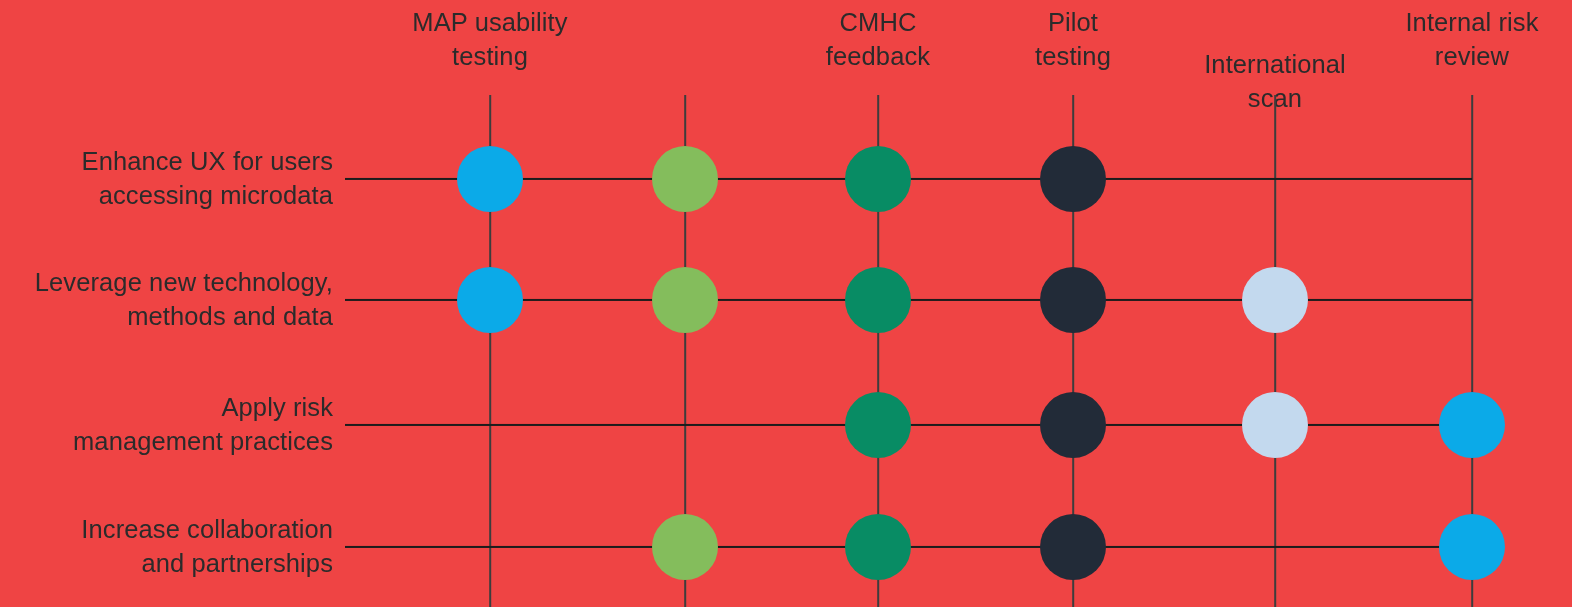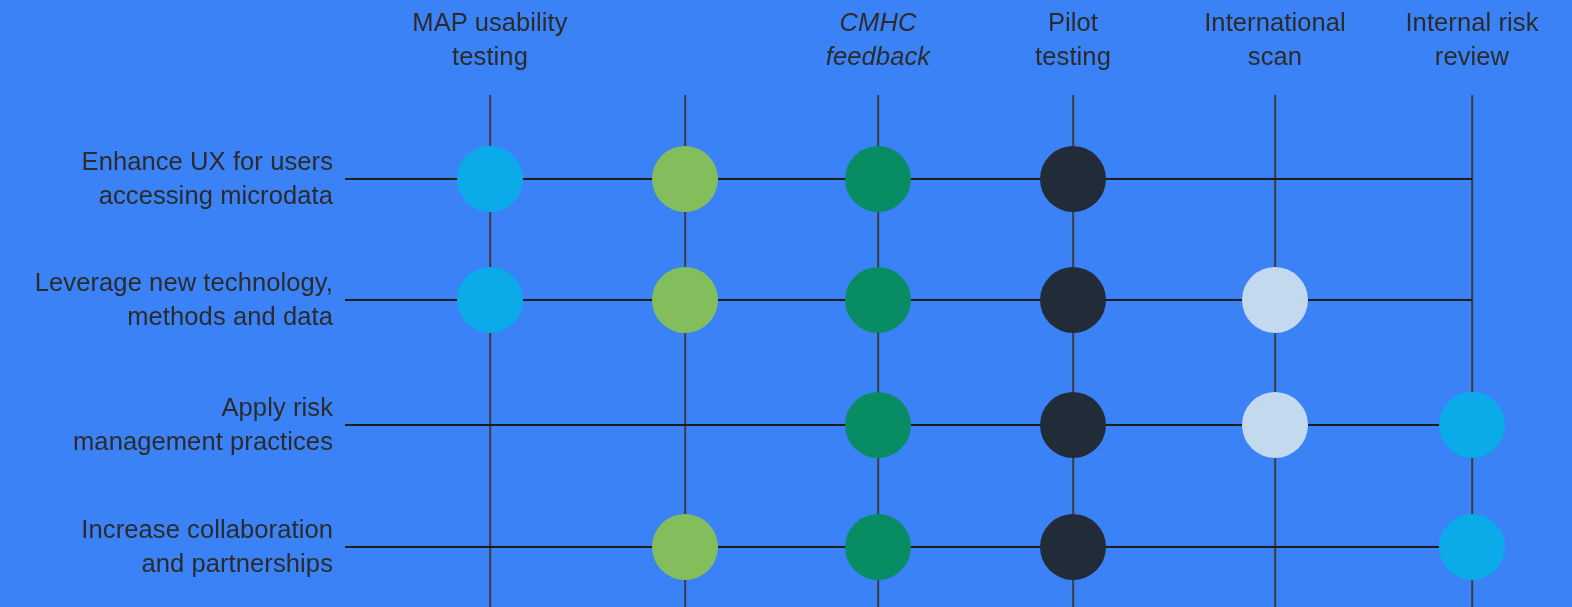--- a/index.html
+++ b/index.html
@@ -8,21 +8,21 @@
     background: #ffffff;
   }
   body {
     font-family: "Liberation Sans", sans-serif;
     -webkit-font-smoothing: antialiased;
   }
   #stage {
     position: relative;
     width: 1572px;
     height: 607px;
-    background: #3b82f6;
+    background: #ef4444;
     overflow: hidden;
   }
 
   
   .col-header {
     position: absolute;
     text-align: center;
     color: #2b2b2b;
     font-size: 25.5px;
     line-height: 1.32;
@@ -70,25 +70,25 @@
     transform: translate(-50%, -50%);
   }
 </style>
 </head>
 <body>
 
 <div id="stage">
 
   <div class="col-header" style="left: 490px;">MAP usability
 testing</div>
-  <div class="col-header" style="left: 878px; font-style: italic;">CMHC
+  <div class="col-header" style="left: 878px;">CMHC
 feedback</div>
   <div class="col-header" style="left: 1073px;">Pilot
 testing</div>
-  <div class="col-header" style="left: 1275px;">International
+  <div class="col-header" style="left: 1275px; margin-top: 42px;">International
 scan</div>
   <div class="col-header" style="left: 1472px;">Internal risk
 review</div>
 
   <div class="row-label" style="top: 179px; left: -187px; right: auto;">Enhance UX for users
 accessing microdata</div>
   <div class="row-label" style="top: 300px; left: -187px; right: auto;">Leverage new technology,
 methods and data</div>
   <div class="row-label" style="top: 425px; left: -187px; right: auto;">Apply risk
 management practices</div>

